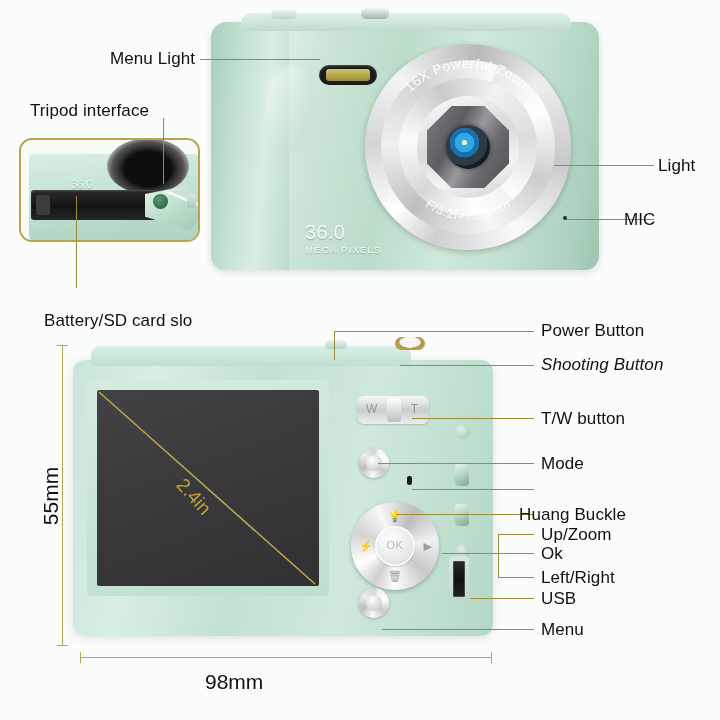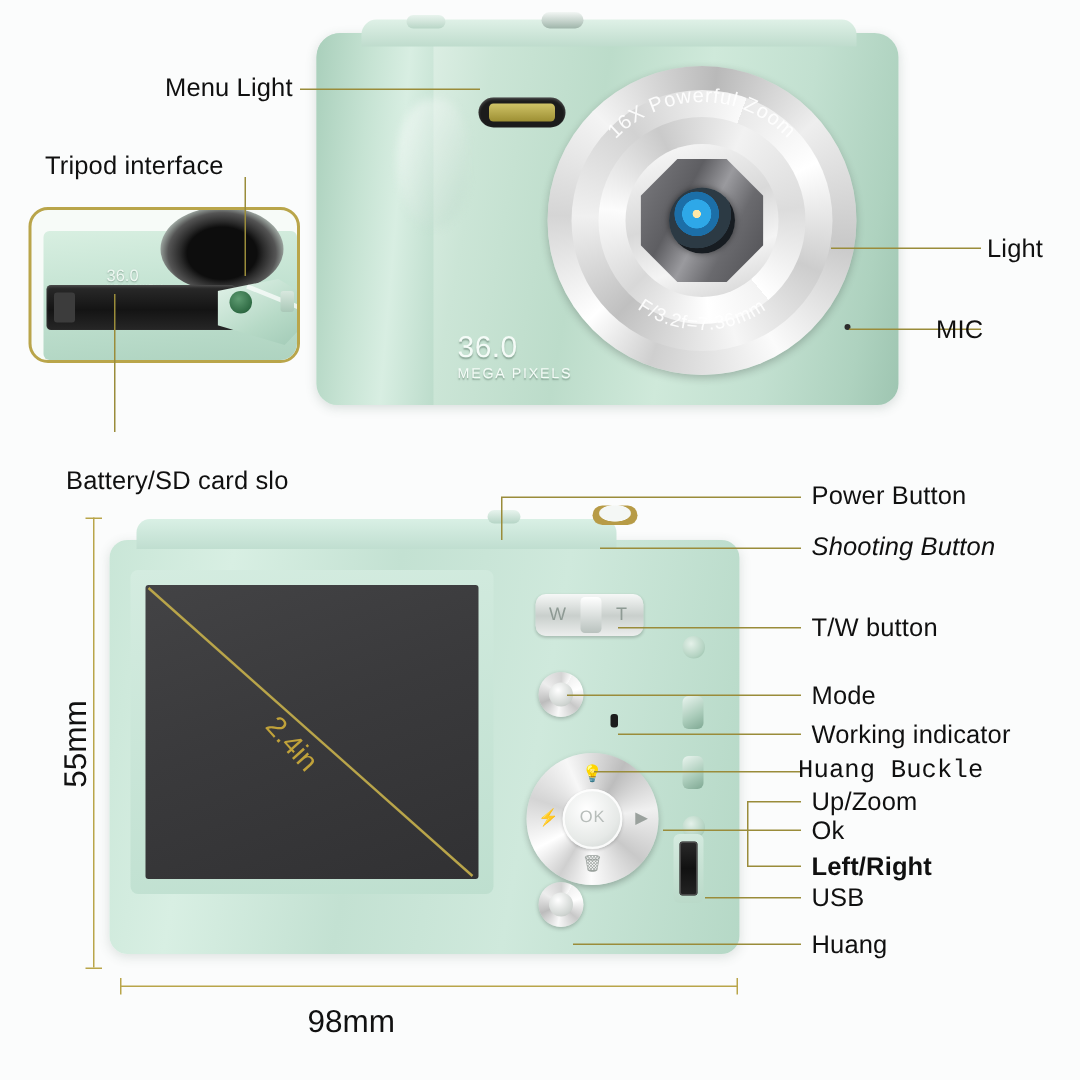--- a/index.html
+++ b/index.html
@@ -434,38 +434,37 @@
   <div class="lead h" style="left:400px;top:365px;width:134px;"></div>
   <div class="lbl" style="left:541px;top:356px;font-style:italic;">Shooting Button</div>
 
   <div class="lead h" style="left:412px;top:418px;width:122px;"></div>
   <div class="lbl" style="left:541px;top:410px;text-align:center;">T/W button</div>
 
   <div class="lead h" style="left:378px;top:463px;width:156px;"></div>
   <div class="lbl" style="left:541px;top:455px;">Mode</div>
 
   <div class="lead h" style="left:412px;top:489px;width:122px;"></div>
-  <div class="lbl" style="left:541px;top:481px;">Working indicator</div>
 
   <div class="lead h" style="left:396px;top:514px;width:138px;"></div>
-  <div class="lbl" style="left:532px;top:506px;font-family:Liberation Mono, monospace;">Huang Buckle</div>
+  <div class="lbl" style="left:519px;top:506px;">Huang Buckle</div>
 
   <div class="lead h" style="left:442px;top:553px;width:92px;"></div>
   <div class="lead v" style="left:498px;top:534px;height:44px;"></div>
   <div class="lead h" style="left:498px;top:534px;width:36px;"></div>
   <div class="lead h" style="left:498px;top:577px;width:36px;"></div>
   <div class="lbl" style="left:541px;top:526px;">Up/Zoom</div>
   <div class="lbl" style="left:541px;top:545px;">Ok</div>
-  <div class="lbl" style="left:541px;top:569px;font-weight:bold;">Left/Right</div>
+  <div class="lbl" style="left:541px;top:569px;">Left/Right</div>
 
   <div class="lead h" style="left:470px;top:598px;width:64px;"></div>
   <div class="lbl" style="left:541px;top:590px;">USB</div>
 
   <div class="lead h" style="left:382px;top:629px;width:152px;"></div>
-  <div class="lbl" style="left:541px;top:621px;">Huang</div>
+  <div class="lbl" style="left:541px;top:621px;">Menu</div>
 
   <div class="dimline v" style="left:62px;top:345px;height:300px;"></div>
   <div class="tick h" style="left:57px;top:345px;"></div>
   <div class="tick h" style="left:57px;top:645px;"></div>
   <div class="dim-lbl vert" style="left:-4px;top:484px;width:110px;text-align:center;">55mm</div>
 
   <div class="dimline h" style="left:80px;top:657px;width:412px;"></div>
   <div class="tick v" style="left:80px;top:652px;"></div>
   <div class="tick v" style="left:491px;top:652px;"></div>
   <div class="dim-lbl" style="left:205px;top:670px;text-align:center;">98mm</div>

